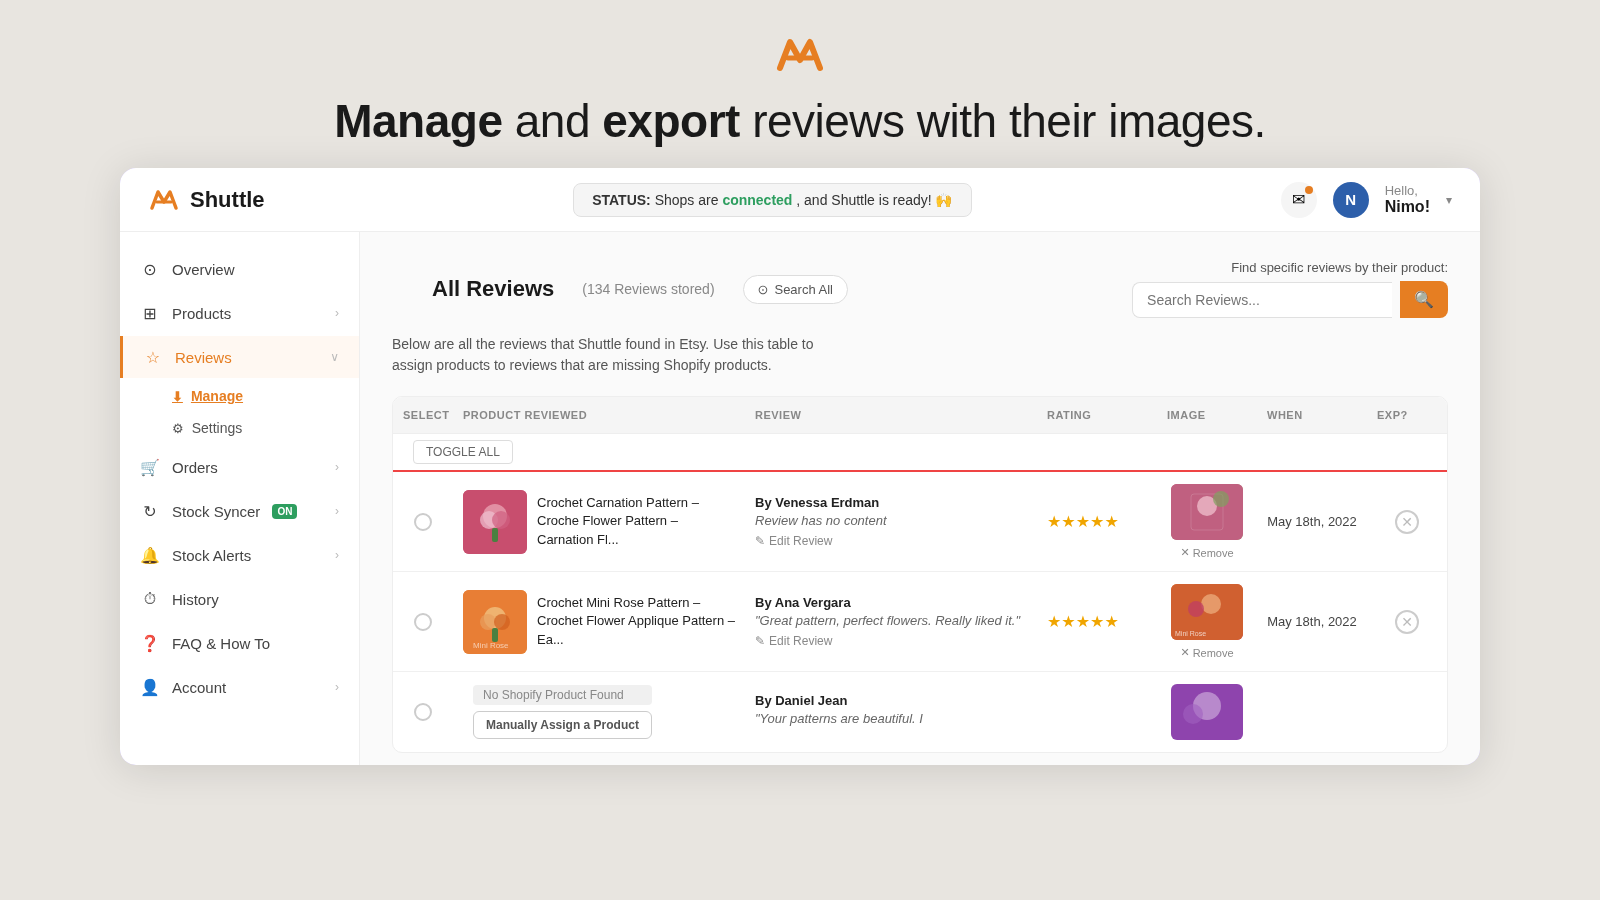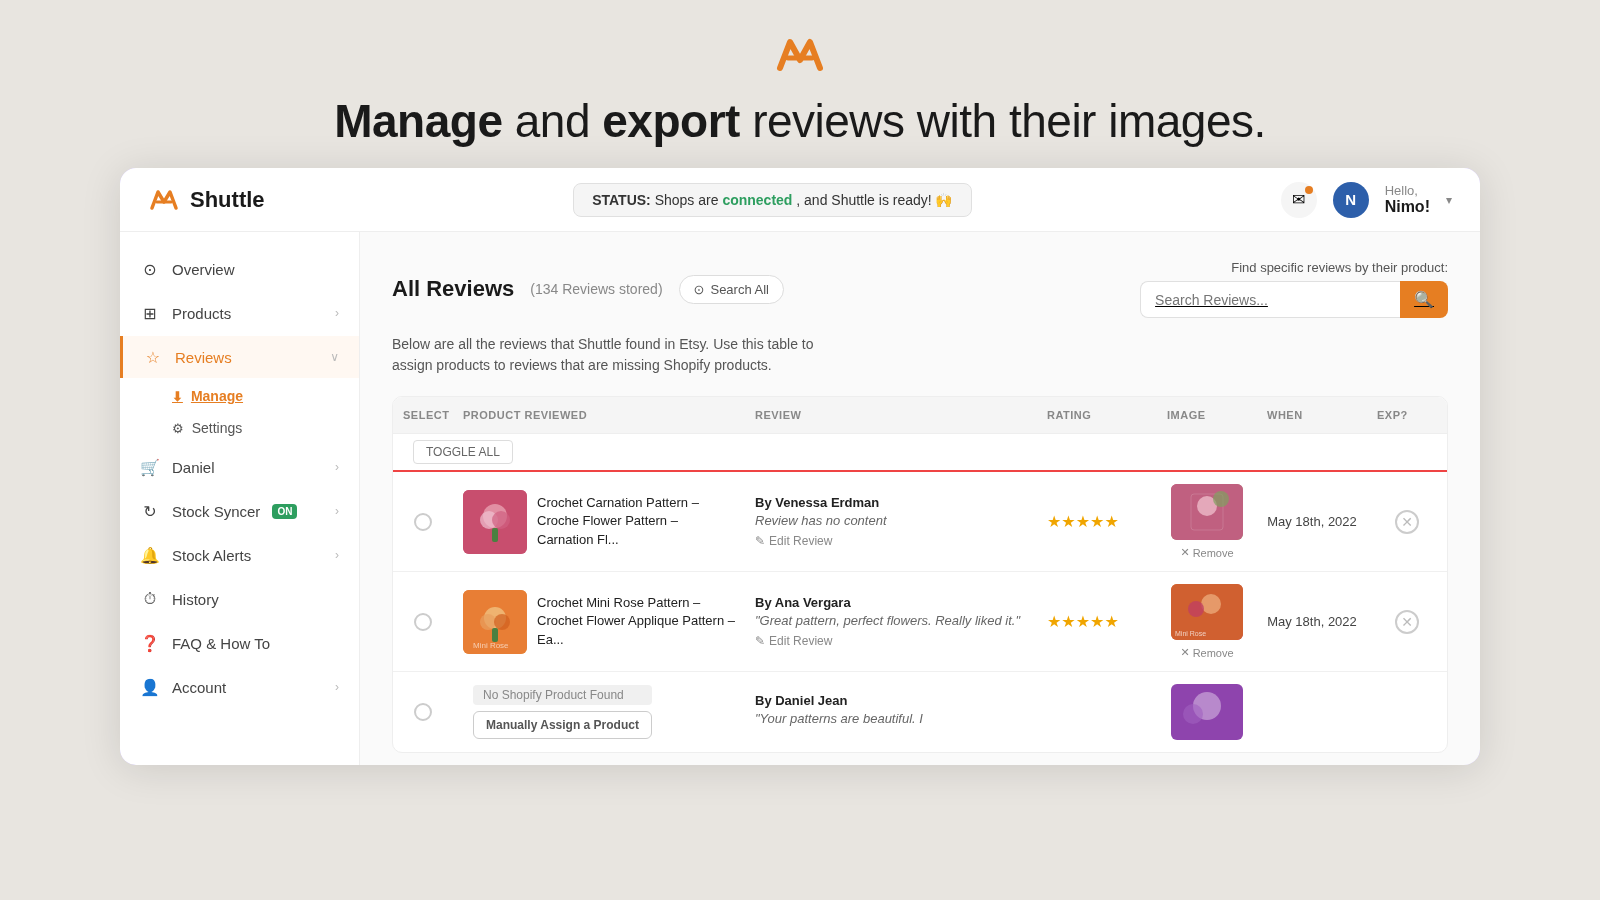--- a/index.html
+++ b/index.html
@@ -231,21 +231,22 @@
     
     .page-header {
       display: flex;
       align-items: center;
       justify-content: space-between;
       margin-bottom: 16px;
     }
     .page-header-left {
       display: flex;
       align-items: center;
-      gap: 16px;
+      gap: 28px;
+      margin-left: 40px;
     }
     .page-title {
       font-size: 22px;
       font-weight: 700;
       color: #1a1a1a;
     }
     .reviews-count {
       font-size: 14px;
       color: #888;
       font-weight: 400;
@@ -267,22 +268,22 @@
       flex-direction: column;
       align-items: flex-end;
       gap: 6px;
     }
     .search-label {
       font-size: 13px;
       color: #555;
     }
     .search-bar {
       display: flex;
-      gap: 0;
-      text-decoration: underline;
+      align-items: center;
+      gap: 8px;
     }
     .search-input {
       border: 1px solid #e0e0e0;
       border-right: none;
       border-radius: 8px 0 0 8px;
       padding: 9px 14px;
       font-size: 14px;
       width: 260px;
       color: #999;
       outline: none;
@@ -593,21 +594,21 @@
           <span>Manage</span>
         </div>
         <div class="sidebar-sub-item">
           <span class="sub-icon">⚙</span>
           <span>Settings</span>
         </div>
       </div>
 
       <div class="sidebar-item">
         <span class="icon">🛒</span>
-        <span>Daniel</span>
+        <span>Orders</span>
         <span class="chevron">›</span>
       </div>
 
       <div class="sidebar-item">
         <span class="icon">↻</span>
         <span>Stock Syncer</span>
         <span class="sidebar-badge">ON</span>
         <span class="chevron">›</span>
       </div>
 

